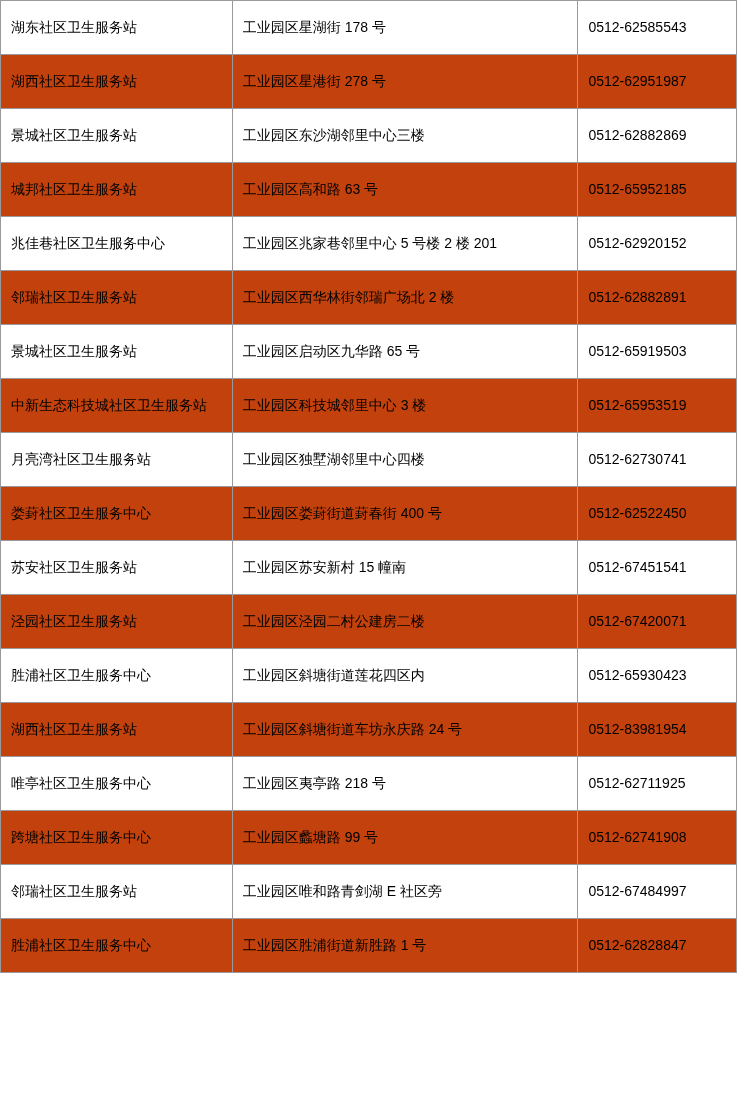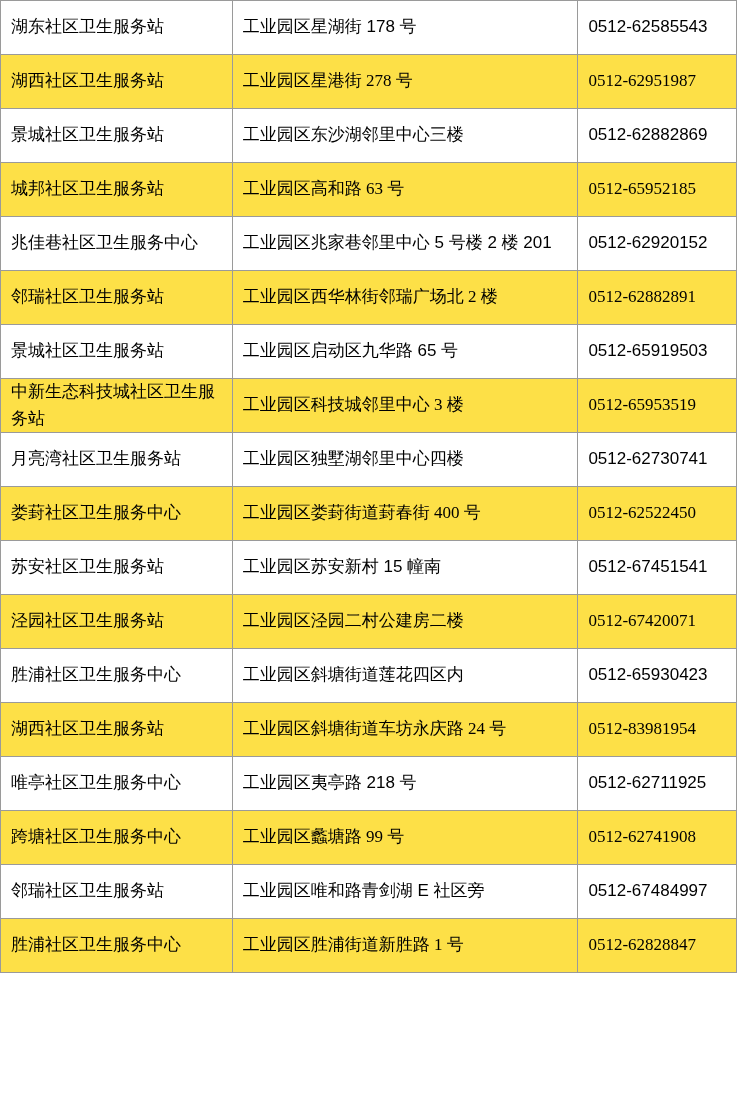--- a/index.html
+++ b/index.html
@@ -18,33 +18,32 @@
   }
   table.clinic-table {
     border-collapse: collapse;
     width: 737px;
     margin: 0;
     table-layout: fixed;
   }
   table.clinic-table td {
     border: 1px solid #9a9a9a;
     padding: 0 10px;
-    font-size: 17px;
+    font-size: 14px;
     line-height: 1.55;
     vertical-align: middle;
     word-break: break-word;
     height: 54px;
     box-sizing: border-box;
   }
   tr.row-odd td {
     background: #ffffff;
   }
   tr.row-even td {
-    background: #fde047;
-    font-family: Liberation Serif, serif;
+    background: #c2410c;
   }
   td.col-name {
     width: 228px;
   }
   td.col-addr {
     width: 340px;
   }
   td.col-phone {
     width: 156px;
   }

